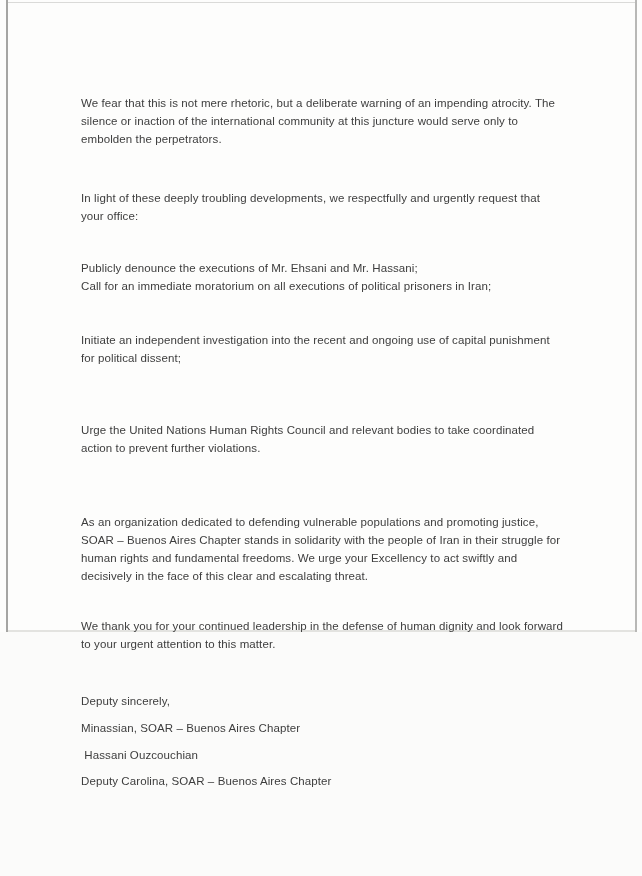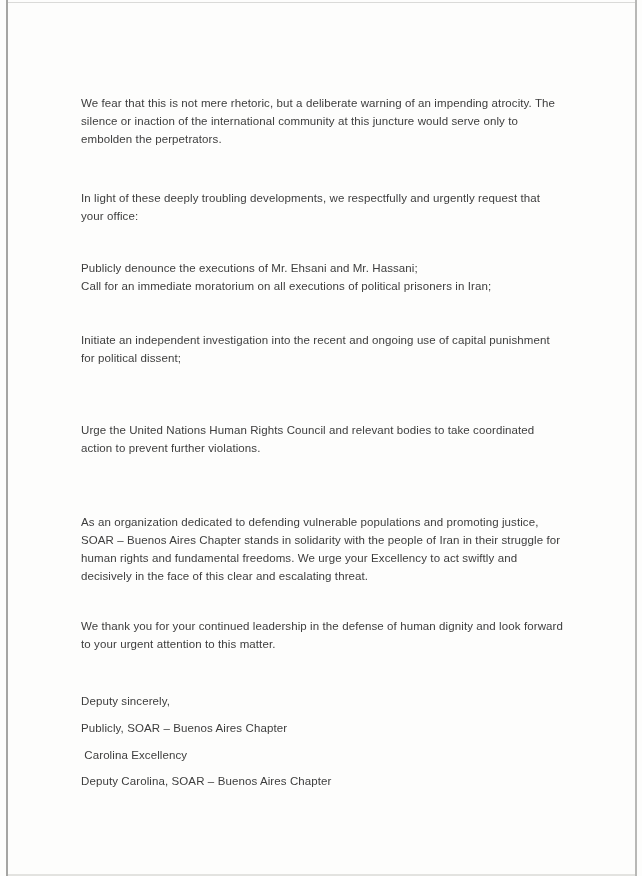--- a/index.html
+++ b/index.html
@@ -6,21 +6,21 @@
   html, body {
     width: 642px;
     height: 876px;
     background: #fbfbfa;
     font-family: "Liberation Sans", "DejaVu Sans", sans-serif;
     overflow: hidden;
   }
   .page {
     position: relative;
     width: 642px;
-    height: 876px;
+    height: 632px;
     background: #fdfdfc;
   }
   .edge { position: absolute; background: #aaaaa8; }
   .edge-left  { left: 6px;  top: 0; bottom: 0; width: 2px; background: #a5a5a3; }
   .edge-right { right: 5px; top: 0; bottom: 0; width: 2px; background: #b8b8b6; }
   .edge-top   { left: 8px; right: 7px; top: 2px; height: 1px; background: #dadad8; }
   .edge-bottom{ left: 8px; right: 7px; bottom: 0; height: 2px; background: #e3e3e0; }
   .content {
     position: absolute;
     left: 81px;
@@ -49,17 +49,17 @@
     <p class="para" style="margin-bottom:41px">We fear that this is not mere rhetoric, but a deliberate warning of an impending atrocity. The silence or inaction of the international community at this juncture would serve only to embolden the perpetrators.</p>
     <p class="para" style="margin-bottom:34px">In light of these deeply troubling developments, we respectfully and urgently request that your office:</p>
     <p class="para" style="">Publicly denounce the executions of Mr. Ehsani and Mr. Hassani;</p>
     <p class="para" style="margin-bottom:36px">Call for an immediate moratorium on all executions of political prisoners in Iran;</p>
     <p class="para" style="margin-bottom:54px">Initiate an independent investigation into the recent and ongoing use of capital punishment for political dissent;</p>
     <p class="para" style="margin-bottom:56px">Urge the United Nations Human Rights Council and relevant bodies to take coordinated action to prevent further violations.</p>
     <p class="para" style="margin-bottom:32px">As an organization dedicated to defending vulnerable populations and promoting justice, SOAR – Buenos Aires Chapter stands in solidarity with the people of Iran in their struggle for human rights and fundamental freedoms. We urge your Excellency to act swiftly and decisively in the face of this clear and escalating threat.</p>
     <p class="para" style="margin-bottom:39px">We thank you for your continued leadership in the defense of human dignity and look forward to your urgent attention to this matter.</p>
 
     <p class="para" style="margin-bottom:9px">Deputy sincerely,</p>
-    <p class="para" style="margin-bottom:9px">Publicly, SOAR – Buenos Aires Chapter</p>
-    <p class="para" style="margin-bottom:8px"> Carolina Excellency</p>
+    <p class="para" style="margin-bottom:9px">Minassian, SOAR – Buenos Aires Chapter</p>
+    <p class="para" style="margin-bottom:8px"> Hassani Ouzcouchian</p>
     <p class="para">Deputy Carolina, SOAR – Buenos Aires Chapter</p>
   </div>
 </div>
 
 </body></html>

